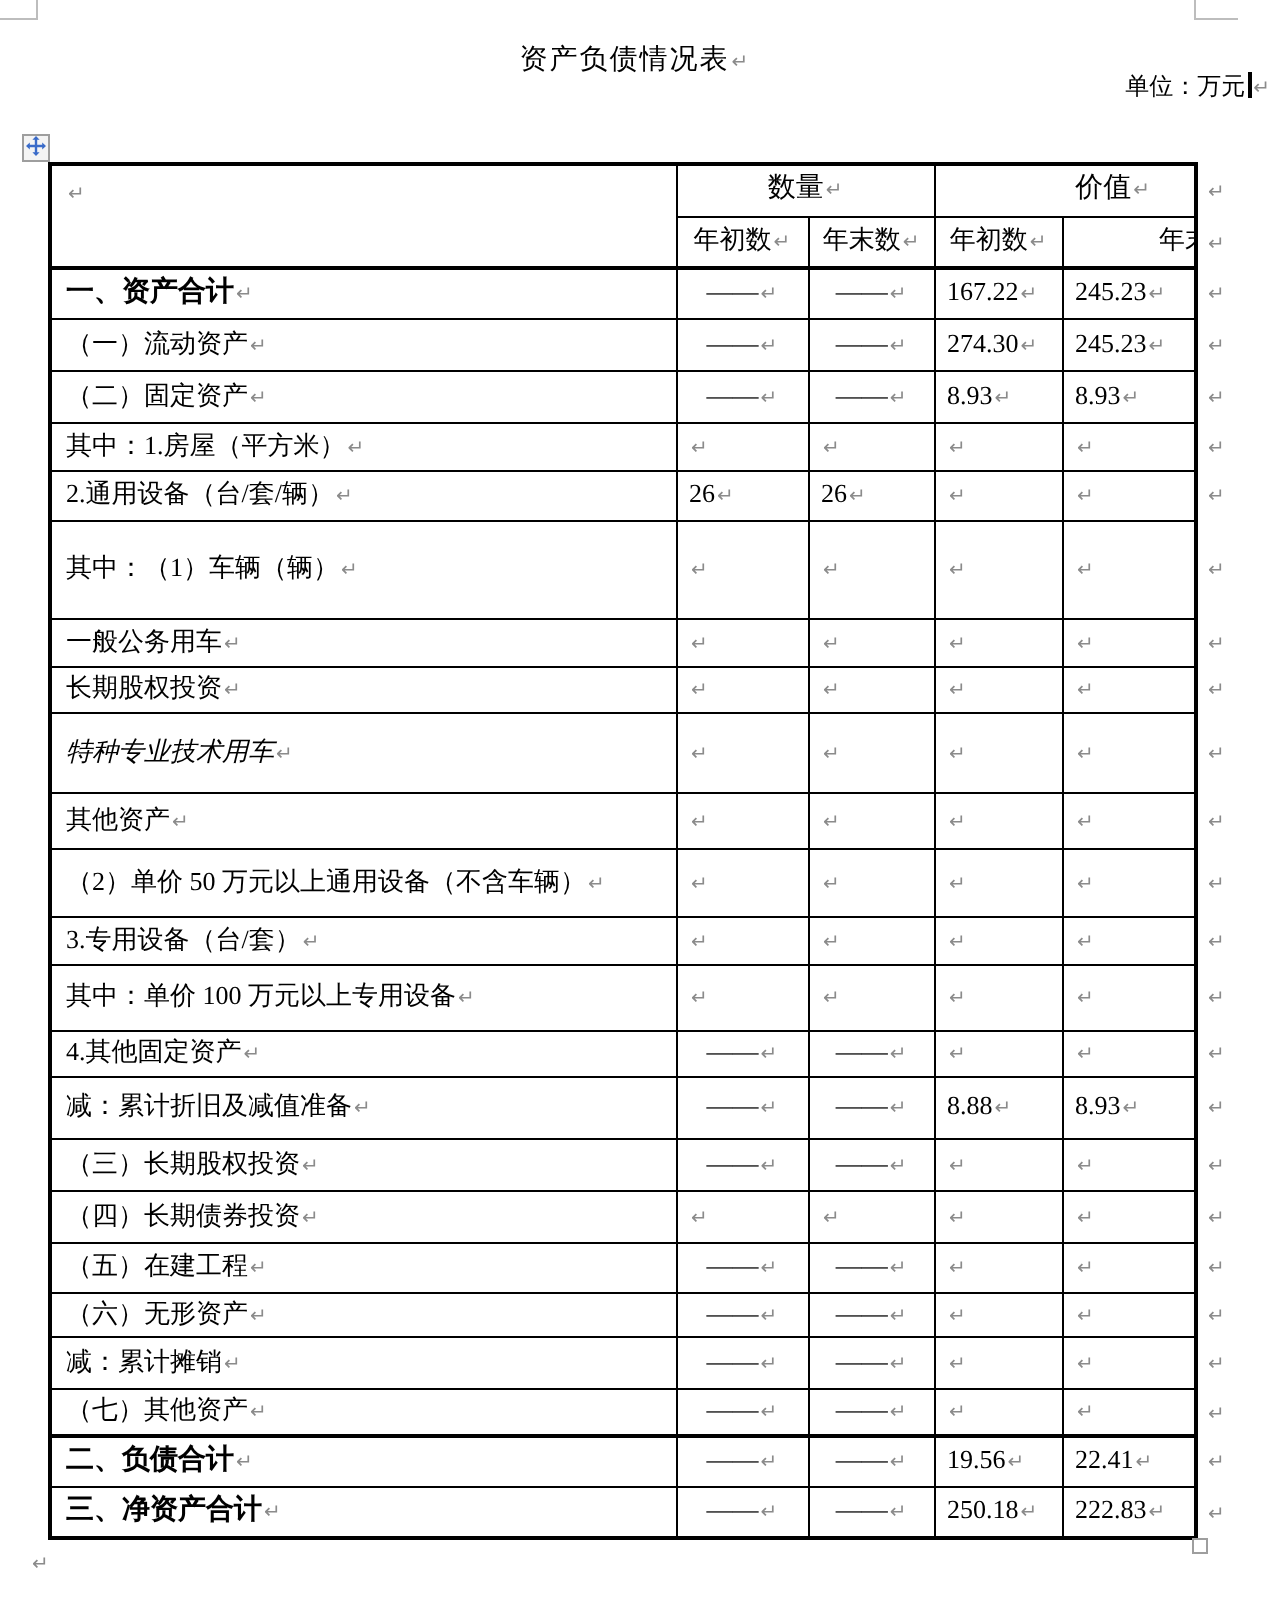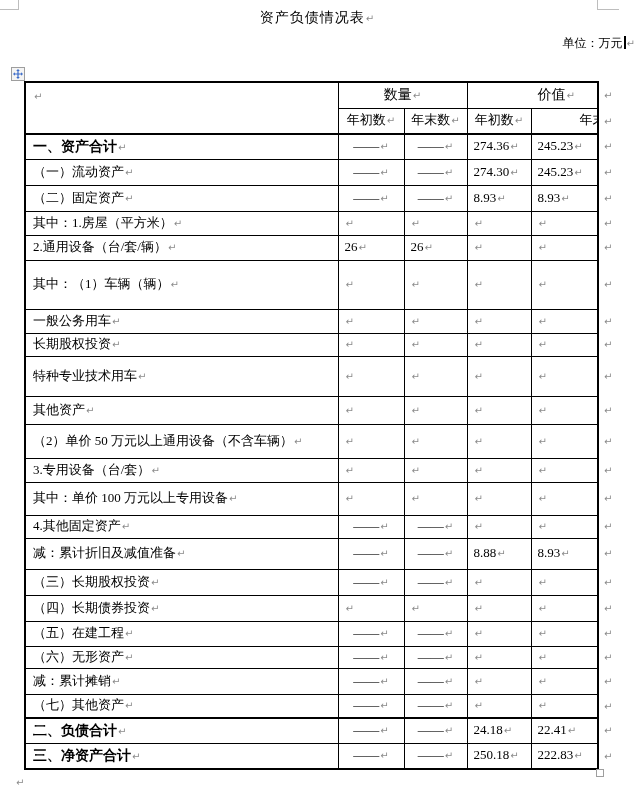--- a/index.html
+++ b/index.html
@@ -7,21 +7,21 @@
   .page {
     position:relative; width:635px; height:801px; background:#fff;
     font-family:"Liberation Serif","DejaVu Serif",serif; color:#000; overflow:hidden;
   }
   
   .corner-tl { position:absolute; left:0; top:0; width:19px; height:10px;
     border-right:1px solid #bdbdbd; border-bottom:1px solid #bdbdbd; }
   .corner-tr { position:absolute; left:597px; top:0; width:22px; height:10px;
     border-left:1px solid #bdbdbd; border-bottom:1px solid #bdbdbd; }
   
-  .doc-title { position:absolute; left:0; top:9px; width:635px; text-align:center;
+  .doc-title { position:absolute; left:0; top:21px; width:635px; text-align:center;
     font-size:14px; letter-spacing:1px; }
   .unit-line { position:absolute; top:35px; right:0; font-size:12px; white-space:nowrap; }
   .caret { display:inline-block; width:2px; height:13px; background:#000; vertical-align:-2px; margin-left:1px; }
   
   .pilcrow { font-family:"DejaVu Sans",sans-serif; font-size:10px; color:#8b8b8b;
     font-weight:normal; margin-left:1px; line-height:1; }
   
   .move-handle { position:absolute; left:11px; top:67px; width:14px; height:14px;
     background:#f4f4f4; border:1px solid #9e9e9e; display:flex; align-items:center; justify-content:center; }
   
@@ -93,21 +93,21 @@
           <td class="hdr-sub"><span class="cell-text">年初数</span><span class="pilcrow">↵</span></td>
           <td class="hdr-sub edge-r"><span class="cell-text">年末数</span><span class="pilcrow">↵</span></td>
           <td class="eor"><span class="pilcrow">↵</span></td>
         </tr>
       </thead>
       <tbody>
           <tr class="thick-top" style="height: 25px;">
             <td class="label-cell section"><span class="cell-text">一、资产合计</span><span class="pilcrow">↵</span></td>
             <td class="data-cell dash"><span class="cell-text">——</span><span class="pilcrow">↵</span></td>
             <td class="data-cell dash"><span class="cell-text">——</span><span class="pilcrow">↵</span></td>
-            <td class="data-cell num"><span class="cell-text">274.36</span><span class="pilcrow">↵</span></td>
+            <td class="data-cell num"><span class="cell-text">167.22</span><span class="pilcrow">↵</span></td>
             <td class="data-cell num last-col"><span class="cell-text">245.23</span><span class="pilcrow">↵</span></td>
             <td class="eor"><span class="pilcrow">↵</span></td>
           </tr>
           <tr style="height: 26px;">
             <td class="label-cell"><span class="cell-text">（一）流动资产</span><span class="pilcrow">↵</span></td>
             <td class="data-cell dash"><span class="cell-text">——</span><span class="pilcrow">↵</span></td>
             <td class="data-cell dash"><span class="cell-text">——</span><span class="pilcrow">↵</span></td>
             <td class="data-cell num"><span class="cell-text">274.30</span><span class="pilcrow">↵</span></td>
             <td class="data-cell num last-col"><span class="cell-text">245.23</span><span class="pilcrow">↵</span></td>
             <td class="eor"><span class="pilcrow">↵</span></td>
@@ -153,21 +153,21 @@
             <td class="eor"><span class="pilcrow">↵</span></td>
           </tr>
           <tr style="height: 23px;">
             <td class="label-cell"><span class="cell-text">长期股权投资</span><span class="pilcrow">↵</span></td>
             <td class="data-cell empty"><span class="pilcrow">↵</span></td>
             <td class="data-cell empty"><span class="pilcrow">↵</span></td>
             <td class="data-cell empty"><span class="pilcrow">↵</span></td>
             <td class="data-cell empty last-col"><span class="pilcrow">↵</span></td>
             <td class="eor"><span class="pilcrow">↵</span></td>
           </tr>
-          <tr style="height: 40px;">
+          <tr style="height: 40px; font-style: italic;">
             <td class="label-cell"><span class="cell-text">特种专业技术用车</span><span class="pilcrow">↵</span></td>
             <td class="data-cell empty"><span class="pilcrow">↵</span></td>
             <td class="data-cell empty"><span class="pilcrow">↵</span></td>
             <td class="data-cell empty"><span class="pilcrow">↵</span></td>
             <td class="data-cell empty last-col"><span class="pilcrow">↵</span></td>
             <td class="eor"><span class="pilcrow">↵</span></td>
           </tr>
           <tr style="height: 28px;">
             <td class="label-cell"><span class="cell-text">其他资产</span><span class="pilcrow">↵</span></td>
             <td class="data-cell empty"><span class="pilcrow">↵</span></td>
@@ -261,21 +261,21 @@
             <td class="data-cell dash"><span class="cell-text">——</span><span class="pilcrow">↵</span></td>
             <td class="data-cell dash"><span class="cell-text">——</span><span class="pilcrow">↵</span></td>
             <td class="data-cell empty"><span class="pilcrow">↵</span></td>
             <td class="data-cell empty last-col"><span class="pilcrow">↵</span></td>
             <td class="eor"><span class="pilcrow">↵</span></td>
           </tr>
           <tr class="thick-top" style="height: 25px;">
             <td class="label-cell section"><span class="cell-text">二、负债合计</span><span class="pilcrow">↵</span></td>
             <td class="data-cell dash"><span class="cell-text">——</span><span class="pilcrow">↵</span></td>
             <td class="data-cell dash"><span class="cell-text">——</span><span class="pilcrow">↵</span></td>
-            <td class="data-cell num"><span class="cell-text">24.18</span><span class="pilcrow">↵</span></td>
+            <td class="data-cell num"><span class="cell-text">19.56</span><span class="pilcrow">↵</span></td>
             <td class="data-cell num last-col"><span class="cell-text">22.41</span><span class="pilcrow">↵</span></td>
             <td class="eor"><span class="pilcrow">↵</span></td>
           </tr>
           <tr style="height: 26px;">
             <td class="label-cell section"><span class="cell-text">三、净资产合计</span><span class="pilcrow">↵</span></td>
             <td class="data-cell dash"><span class="cell-text">——</span><span class="pilcrow">↵</span></td>
             <td class="data-cell dash"><span class="cell-text">——</span><span class="pilcrow">↵</span></td>
             <td class="data-cell num"><span class="cell-text">250.18</span><span class="pilcrow">↵</span></td>
             <td class="data-cell num last-col"><span class="cell-text">222.83</span><span class="pilcrow">↵</span></td>
             <td class="eor"><span class="pilcrow">↵</span></td>

